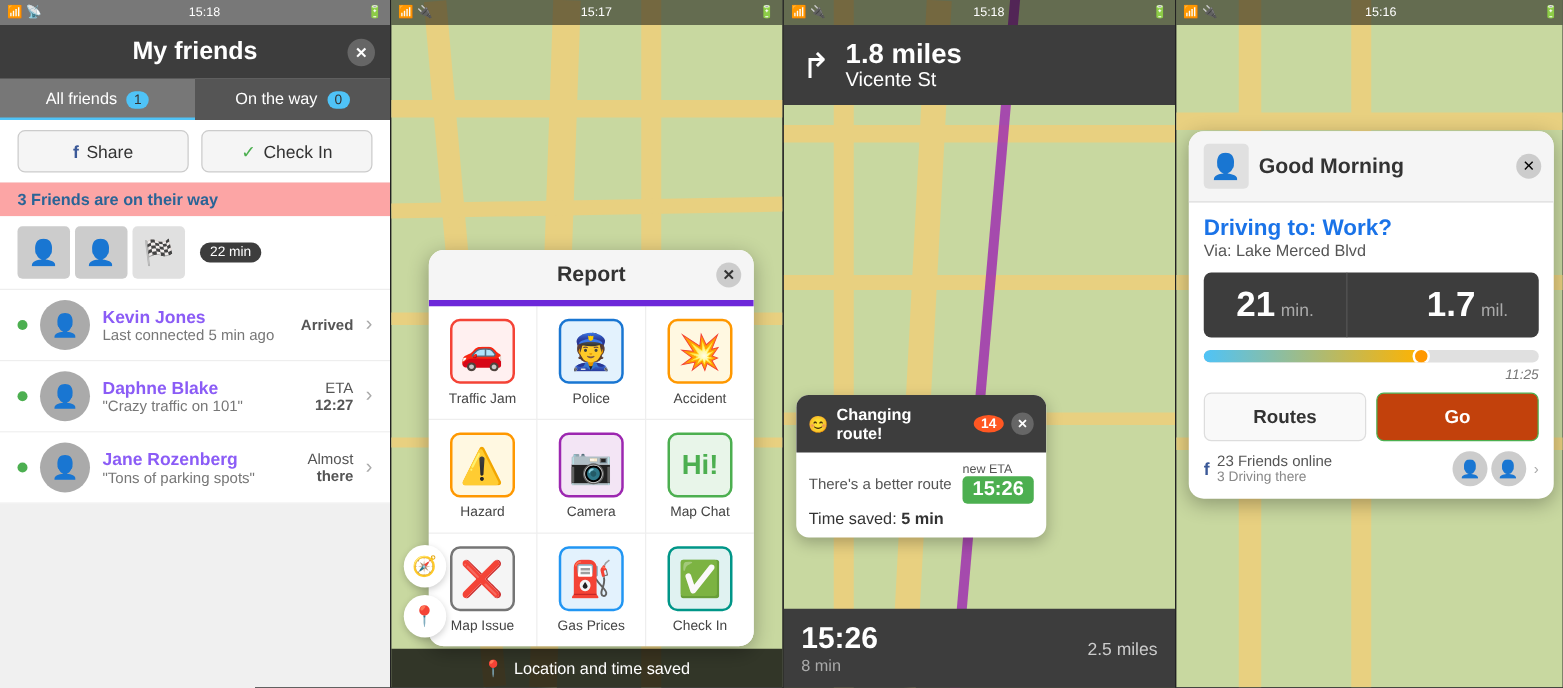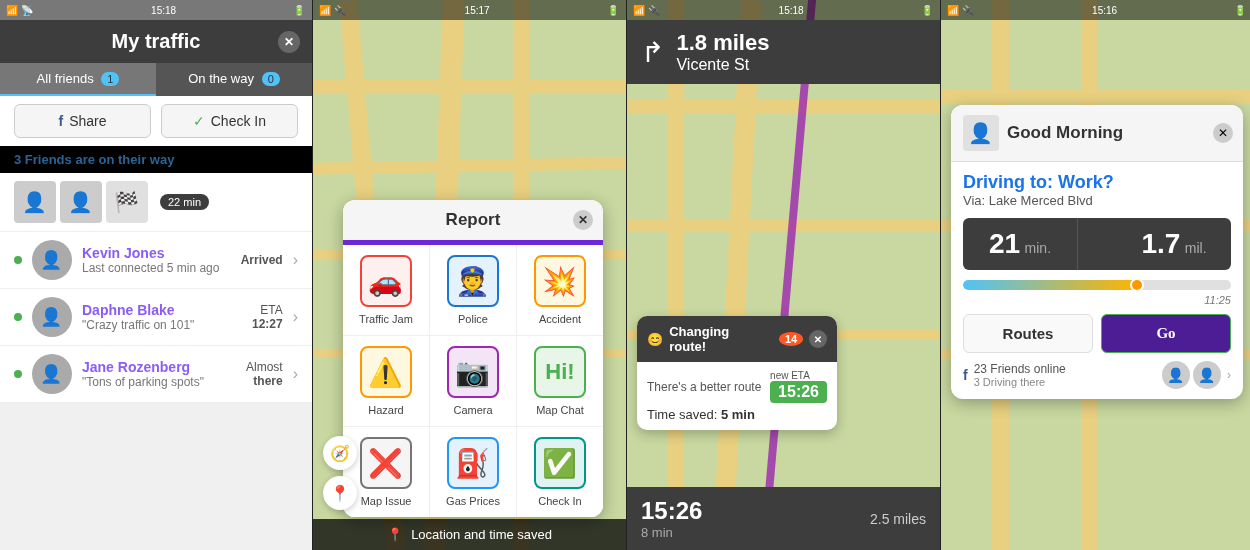--- a/index.html
+++ b/index.html
@@ -113,21 +113,21 @@
       display: flex;
       align-items: center;
       justify-content: center;
       gap: 6px;
       color: #333;
     }
     .p1-btn .fb-icon { color: #3b5998; font-weight: bold; }
     .p1-btn .check-icon { color: #4caf50; }
 
     .p1-friends-header {
-      background: #000000;
+      background: #fca5a5;
       color: #2a6496;
       padding: 6px 14px;
       font-size: 13px;
       font-weight: bold;
     }
 
     .p1-friend-row-top {
       display: flex;
       align-items: center;
       padding: 8px 14px;
@@ -588,24 +588,23 @@
       border: 1px solid #ddd;
       border-radius: 6px;
       text-align: center;
       font-size: 15px;
       font-weight: bold;
       cursor: pointer;
       background: #f9f9f9;
       color: #333;
     }
     .p4-action-btn.go {
-      background: #4c1d95;
+      background: #c2410c;
       color: white;
       border-color: #4caf50;
-      font-family: Liberation Serif, serif;
     }
     .p4-friends-online {
       display: flex;
       align-items: center;
       gap: 6px;
       font-size: 12px;
       color: #555;
     }
     .p4-fb-icon { color: #3b5998; font-weight: bold; font-size: 14px; }
     .p4-friend-avatars { display: flex; gap: 3px; margin-left: auto; }
@@ -652,21 +651,21 @@
 
   <div class="status-bar">
     <span>📶 📡</span>
     <span>15:18</span>
     <span>🔋</span>
   </div>
 
   <div style="margin-top:20px;">
 
     <div class="p1-header">
-      <span>My traffic</span>
+      <span>My friends</span>
       <div class="close-btn">✕</div>
     </div>
 
     <div class="p1-tabs">
       <div class="p1-tab active">
         <span>All friends</span>
         <span class="badge">1</span>
       </div>
       <div class="p1-tab">
         <span>On the way</span>

